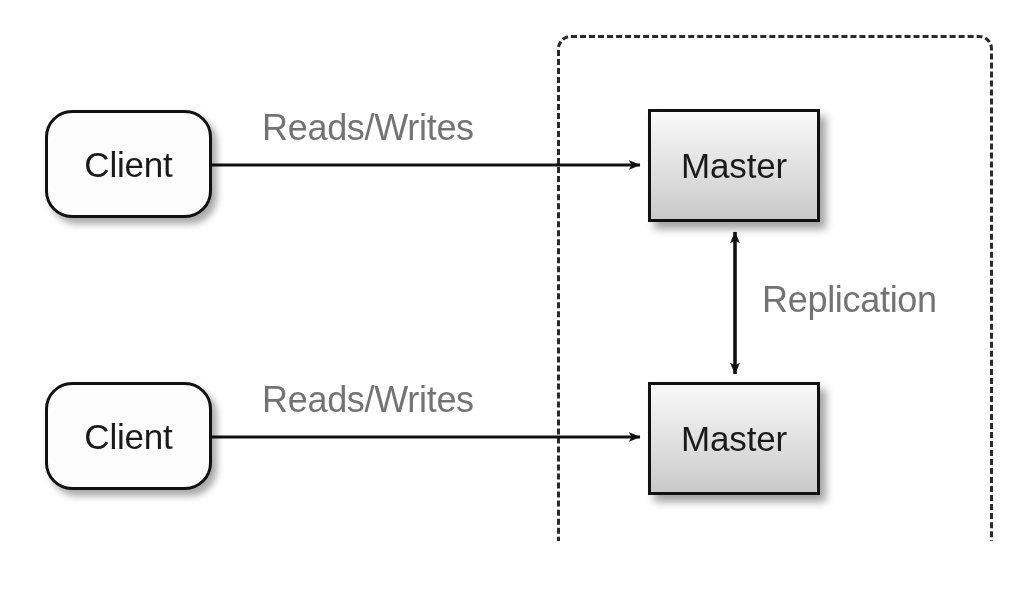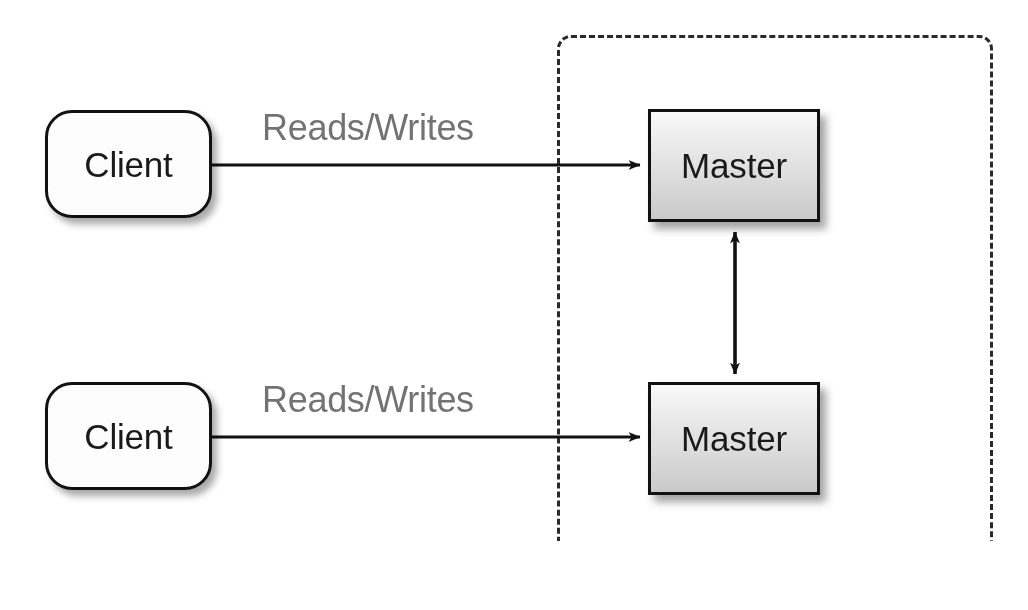--- a/index.html
+++ b/index.html
@@ -121,14 +121,15 @@
   </div>
 
   <div class="node-master" style="left:648px; top:382px; width:172px; height:113px;">
     <span class="node-label">Master</span>
   </div>
 
   <div class="edge-label" style="left:262px; top:110px;">Reads/Writes</div>
 
   <div class="edge-label" style="left:262px; top:382px;">Reads/Writes</div>
 
+  <div class="edge-label" style="left:762px; top:282px;">Replication</div>
 
 </div>
 
 </body></html>

